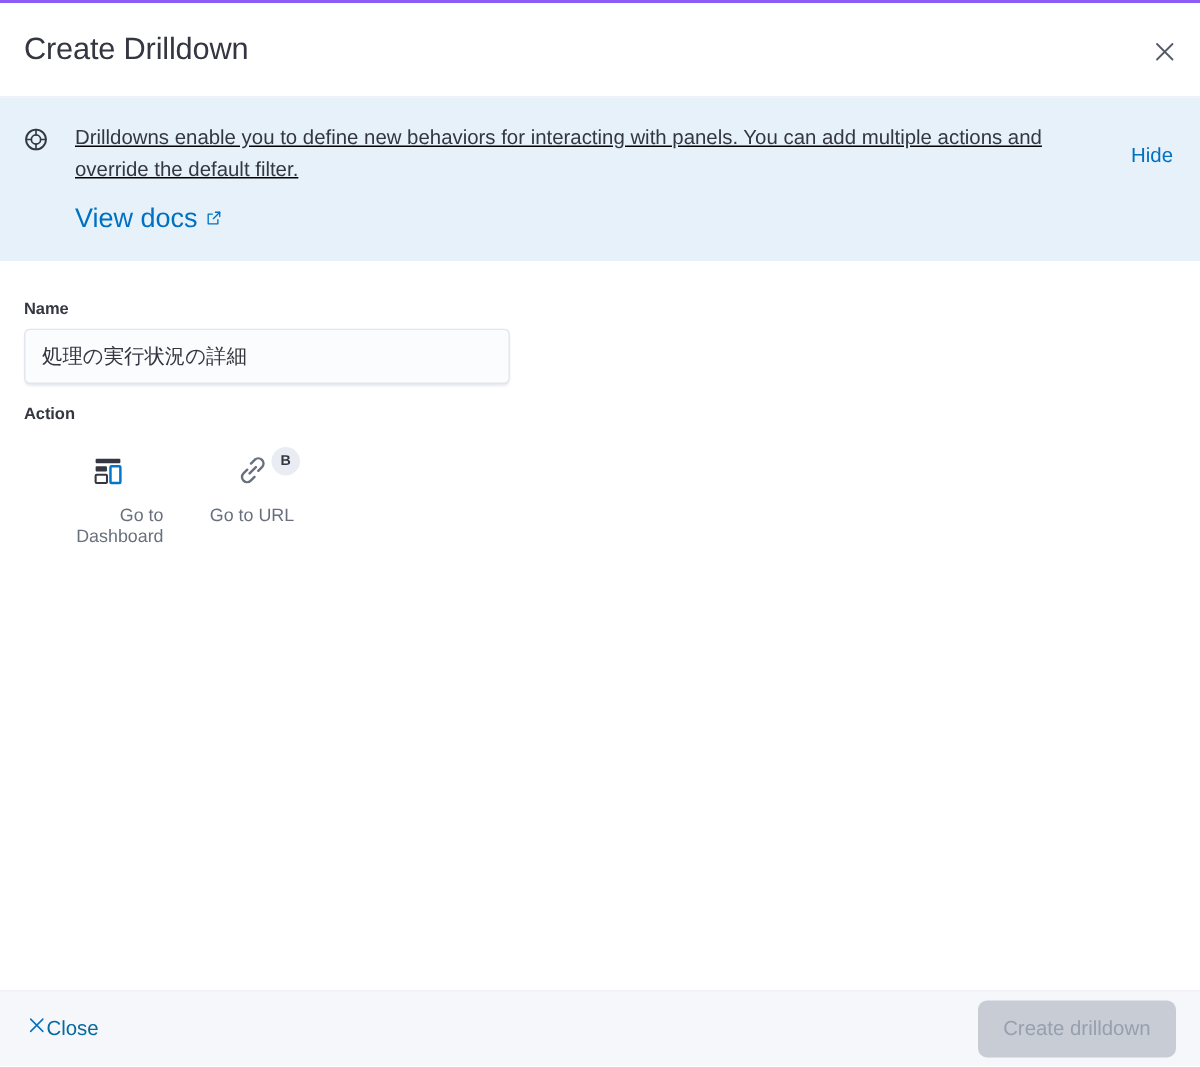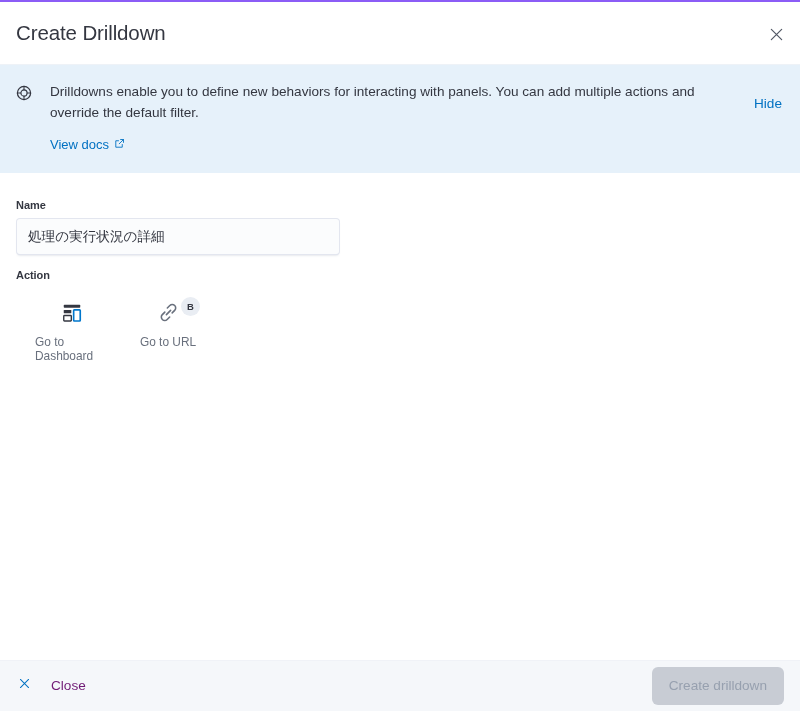--- a/index.html
+++ b/index.html
@@ -72,33 +72,34 @@
     margin-top: 4px;
     margin-left: 0px;
     width: 16px;
     height: 16px;
     color: #343741;
   }
   .callout-body {
     flex: 1 1 auto;
     padding-left: 18px;
     padding-right: 12px;
+    text-decoration: underline;
   }
   .callout-text {
     font-size: 13.6px;
     line-height: 21px;
     color: #343741;
     max-width: 672px;
   }
   .callout-link {
     display: inline-flex;
     align-items: center;
     gap: 5px;
     margin-top: 12px;
-    font-size: 13px;
+    font-size: 18px;
     line-height: 20px;
     color: #0071c2;
     text-decoration: none;
     cursor: pointer;
   }
   .external-icon { display: block; }
   .hide-link {
     flex: 0 0 auto;
     font-size: 13.6px;
     line-height: 21px;
@@ -171,21 +172,21 @@
     display: flex;
     align-items: center;
     justify-content: center;
     height: 26px;
   }
   .action-label {
     margin-top: 8px;
     font-size: 11.9px;
     line-height: 14px;
     color: #69707d;
-    text-align: left;
+    text-align: right;
     max-width: 74px;
   }
   .beta-badge {
     position: absolute;
     top: -4px;
     right: 14px;
     width: 19px;
     height: 19px;
     border-radius: 50%;
     background: #e9edf3;
@@ -205,24 +206,24 @@
     background: #f5f7fa;
     border-top: 1px solid #f0f2f7;
     display: flex;
     align-items: center;
     justify-content: space-between;
     padding: 0 16px;
   }
   .close-btn {
     display: inline-flex;
     align-items: center;
-    gap: 20px;
+    gap: 0;
     background: transparent;
     border: none;
-    color: #701a75;
+    color: #0369a1;
     font-size: 13.6px;
     font-family: "Liberation Sans", sans-serif;
     cursor: pointer;
     padding: 4px 2px;
     line-height: 20px;
   }
 
   .create-btn {
     background: #c8ccd4;
     color: #97a0af;

